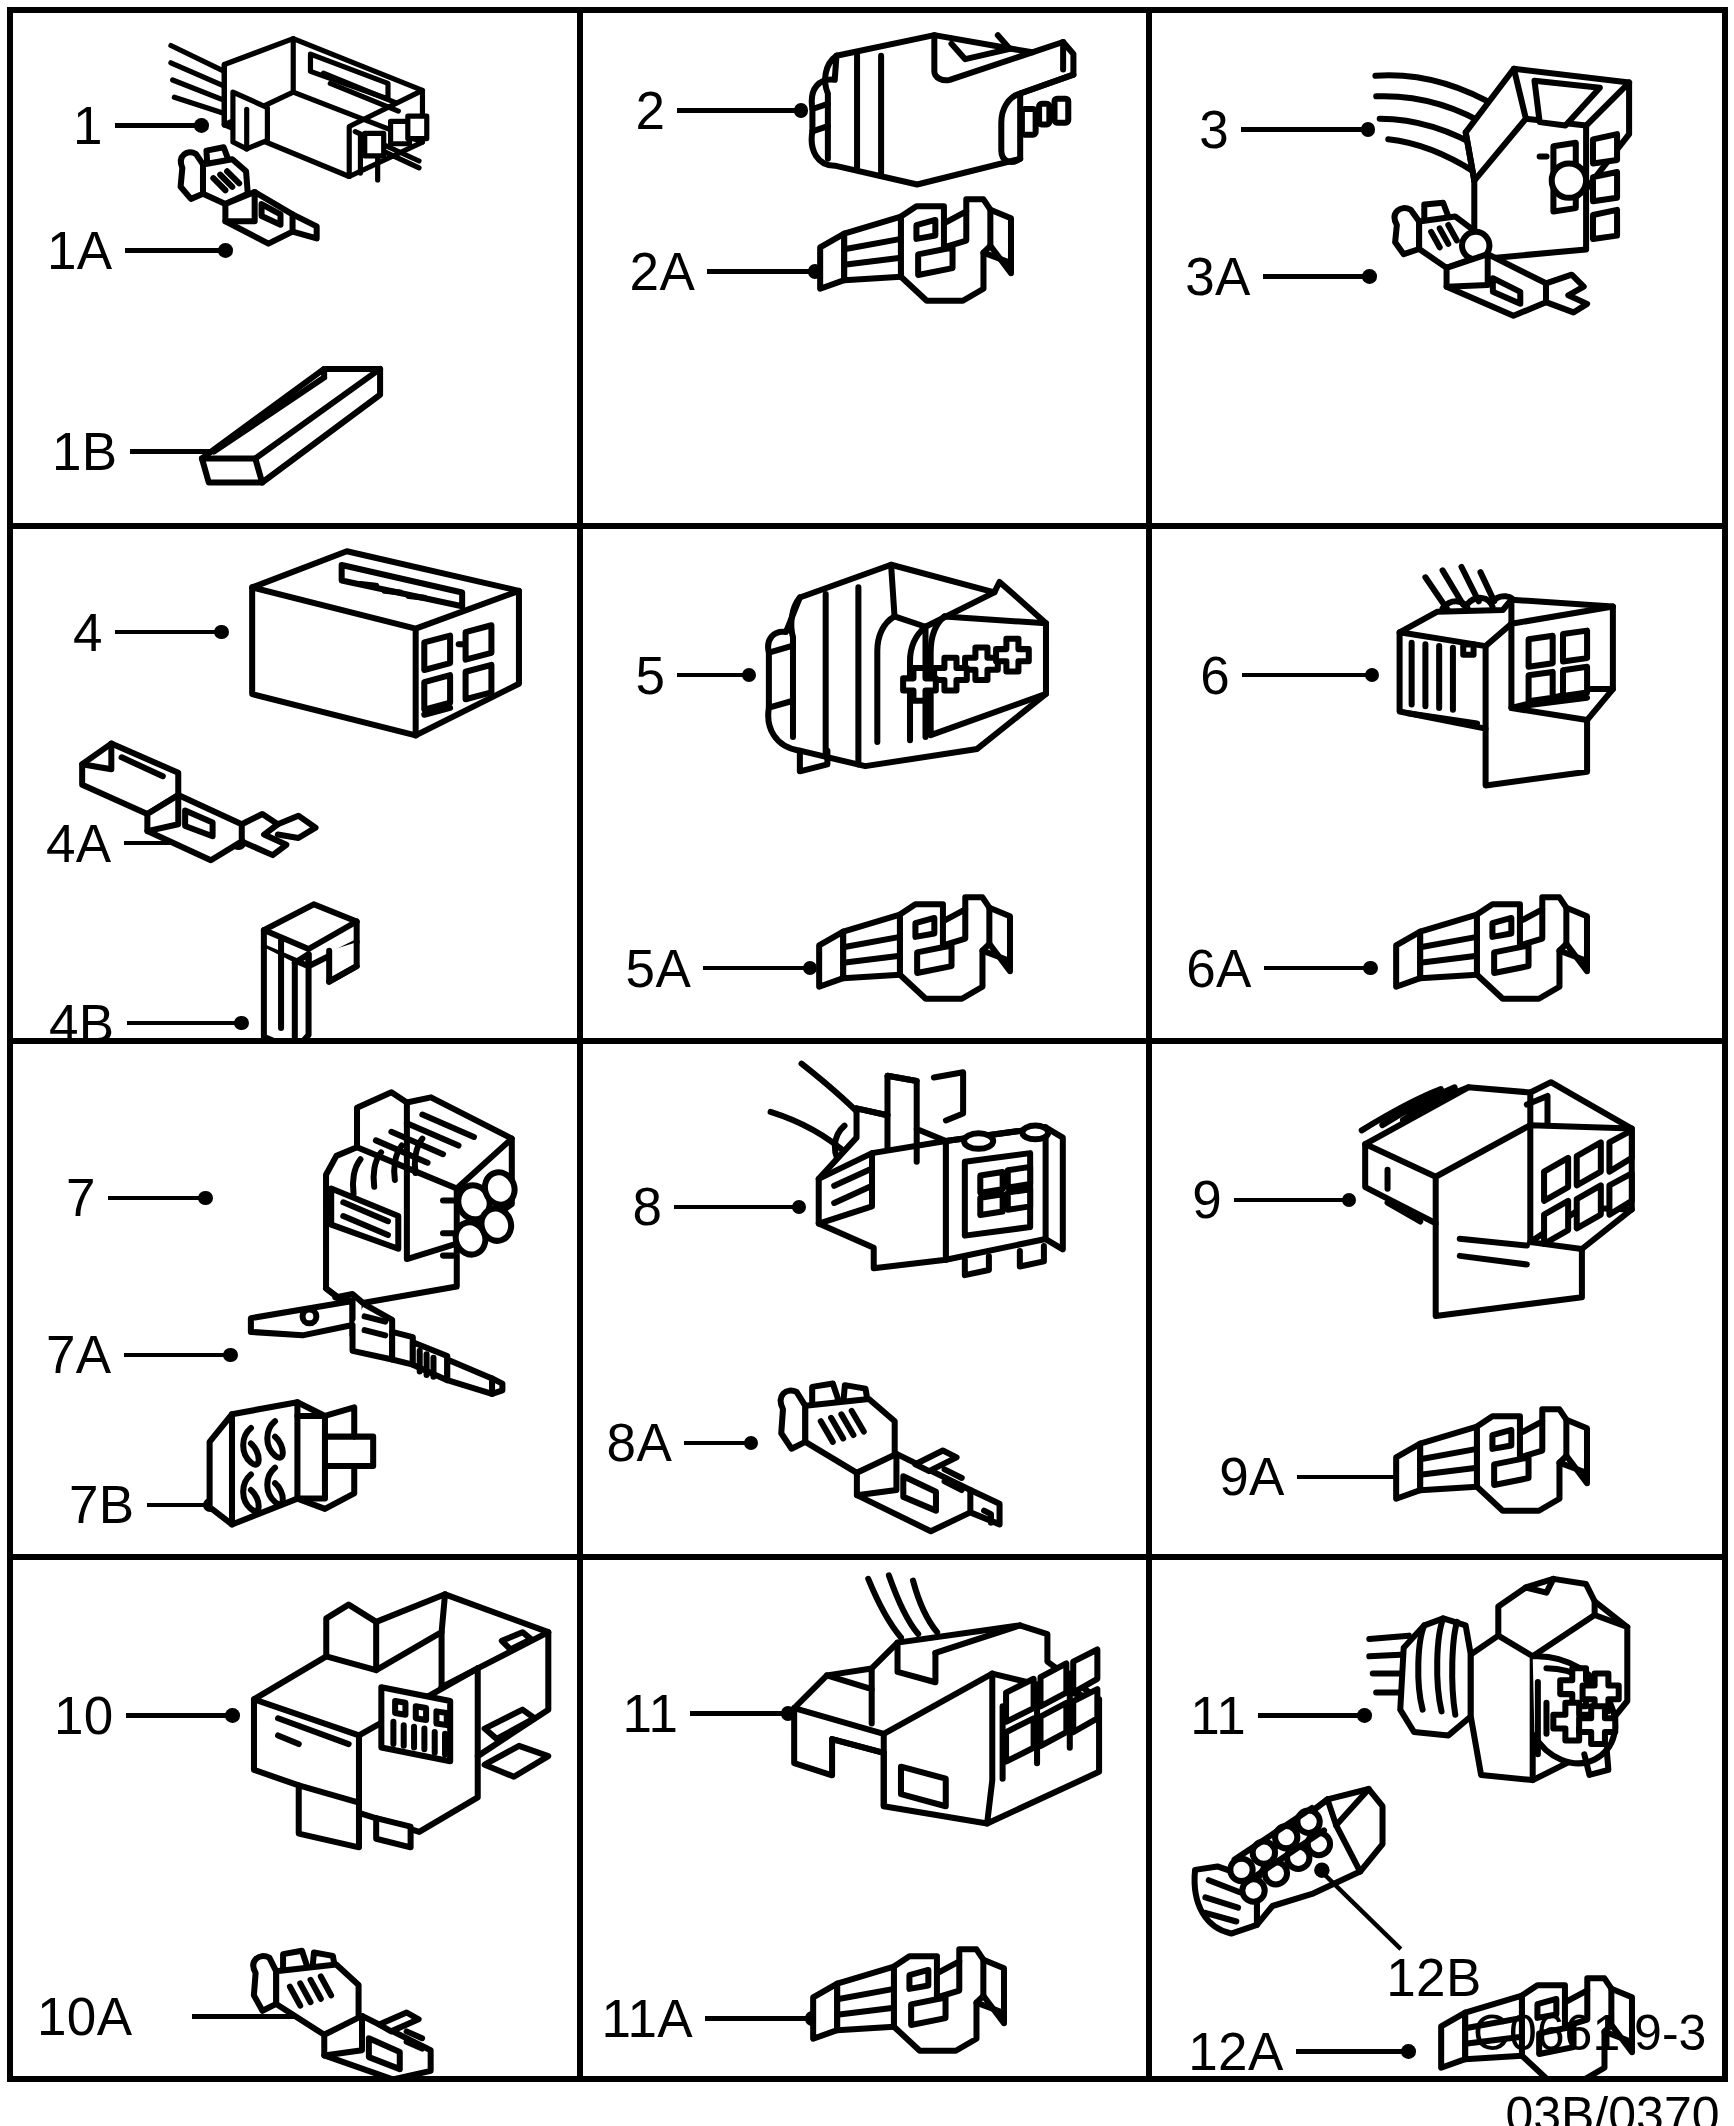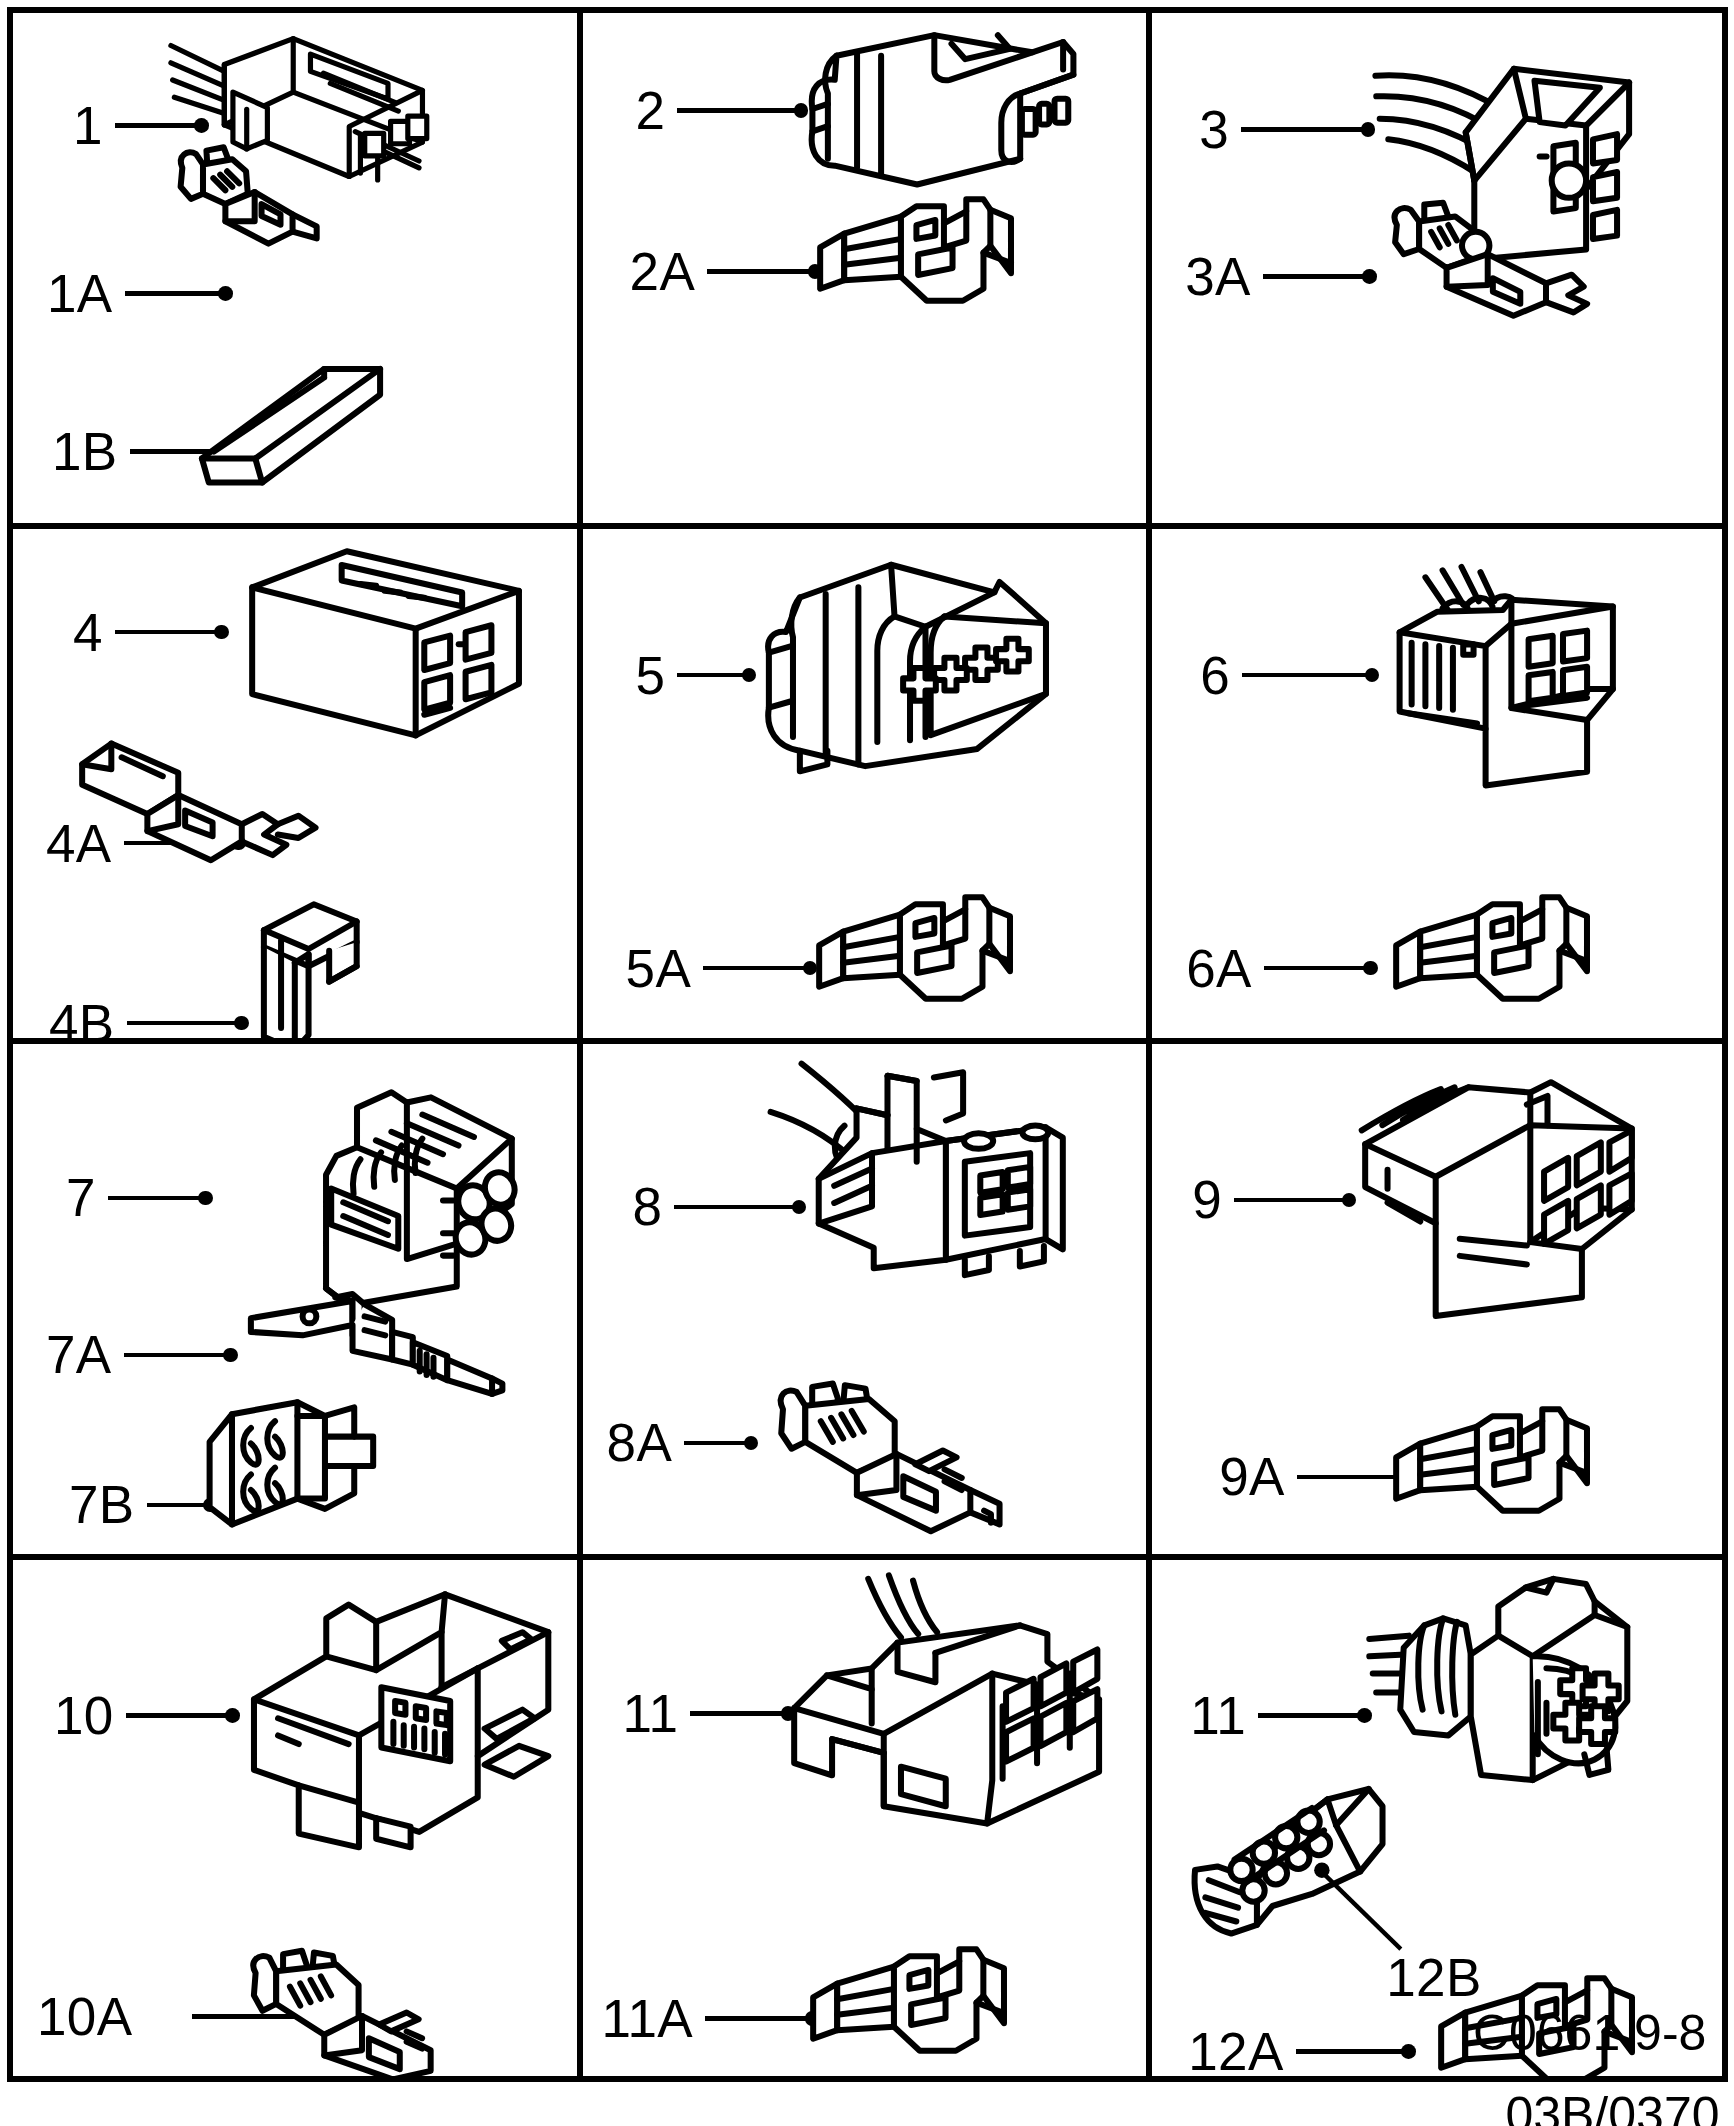--- a/index.html
+++ b/index.html
@@ -56,21 +56,21 @@
           <path d="M222 118 L296 152 M232 130 L296 160"></path>
           <path d="M228 122 L228 166 M248 132 L248 174"></path>
           <rect x="233" y="120" width="22" height="26" fill="#fff"></rect>
           <rect x="263" y="106" width="22" height="26" fill="#fff"></rect>
           <rect x="293" y="92" width="22" height="26" fill="#fff" transform="translate(-10,8)"></rect>
           <path d="M80 72 L120 90 L120 128 L96 138 L80 130 Z" fill="#fff"></path>
           <path d="M96 92 L96 138"></path>
         </svg>
       </div>
 
-      <div class="callout" style="left:34px;top:211px;margin-top:43px;">
+      <div class="callout" style="left:34px;top:211px;">
         <span class="num">1A</span>
         <span class="lead" style="width:96px;"></span>
         <span class="dot"></span>
       </div>
       <div class="art" style="left:159px;top:129px;">
         <svg width="155" height="112" viewBox="0 0 180 130" fill="none" stroke="#000" stroke-width="7" stroke-linejoin="round" stroke-linecap="round">
           <path d="M12 30 C6 16 18 8 28 14 L36 26 L36 60 L22 66 L10 52 Z" fill="#fff"></path>
           <path d="M40 10 L60 6 L66 22 L60 40 L42 44 Z" fill="#fff"></path>
           <path d="M36 26 L70 20 L86 34 L88 60 L62 72 L36 60 Z" fill="#fff"></path>
           <path d="M48 42 L62 56 M56 38 L70 52 M64 34 L78 48"></path>
@@ -673,20 +673,20 @@
           <path d="M34 64 L100 52 M34 82 L100 74"></path>
           <path d="M100 26 L118 14 L150 14 L150 34 L176 20 L176 6 L196 6 L204 18 L204 60 L196 68 L196 110 L172 124 L130 124 L100 96 Z" fill="#fff"></path>
           <path d="M118 36 L140 30 L140 48 L118 52 Z" fill="#fff"></path>
           <path d="M150 34 L150 62 L176 54 L176 20"></path>
           <path d="M120 70 L160 62 L160 86 L120 94 Z" fill="#fff"></path>
           <path d="M204 18 L228 28 L228 92 L204 60"></path>
           <path d="M196 68 L228 80"></path>
         </svg>
       </div>
 
-      <div class="code-inner" style="right:15.5px;bottom:13.8px;">C0661 9-8</div>
+      <div class="code-inner" style="right:15.5px;bottom:13.8px;">C0661 9-3</div>
     </div>
 
   </div>
 
   <div id="code-bottom">03B/0370</div>
 </div>
 
 
 </body></html>

